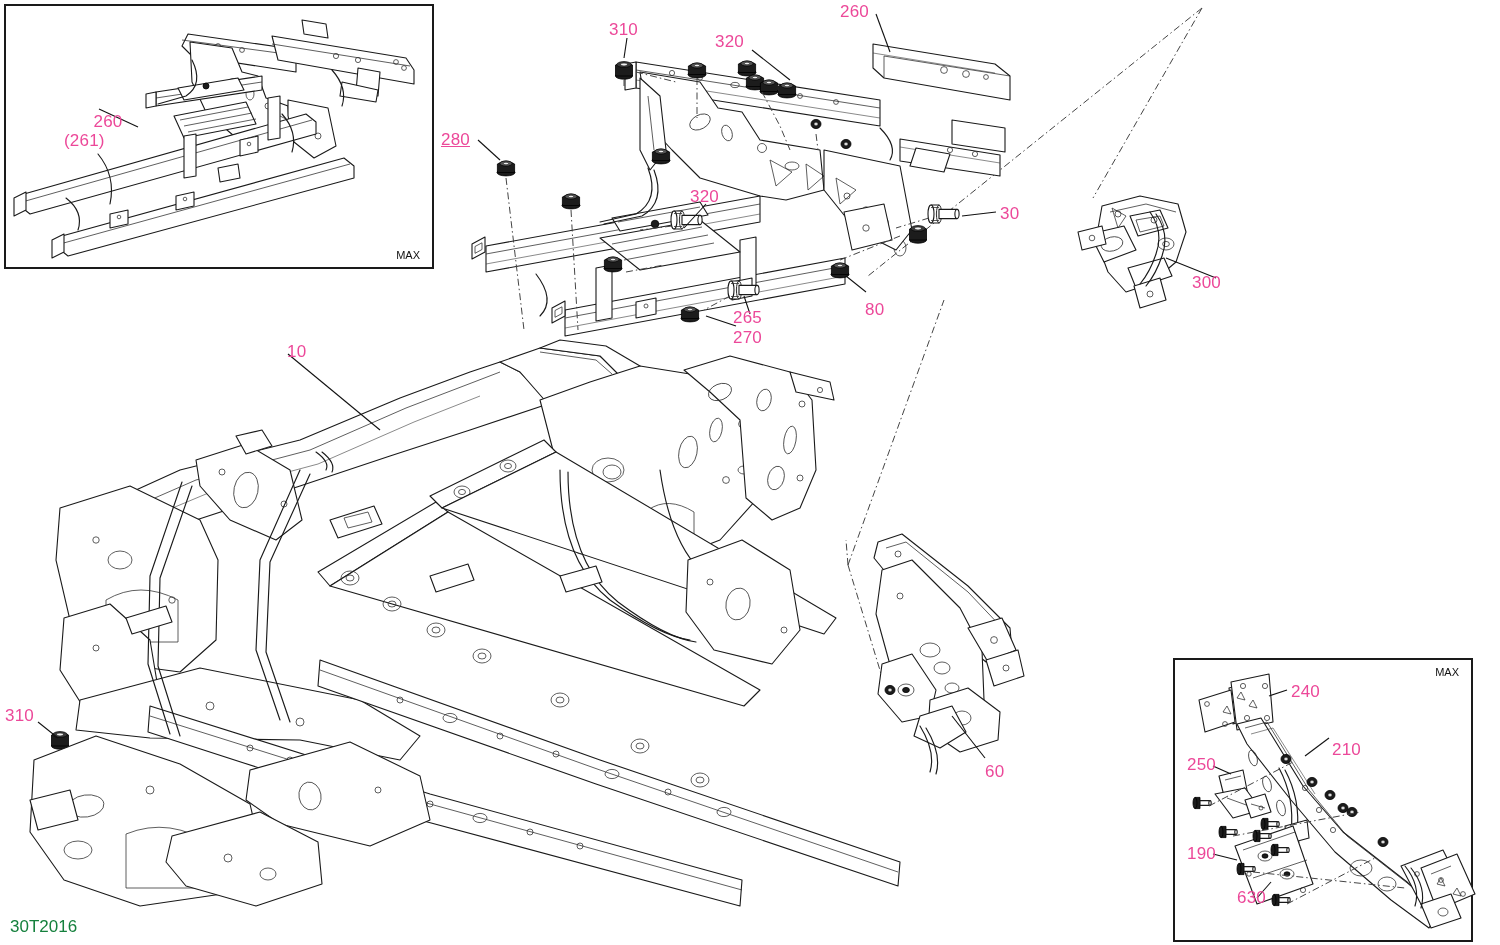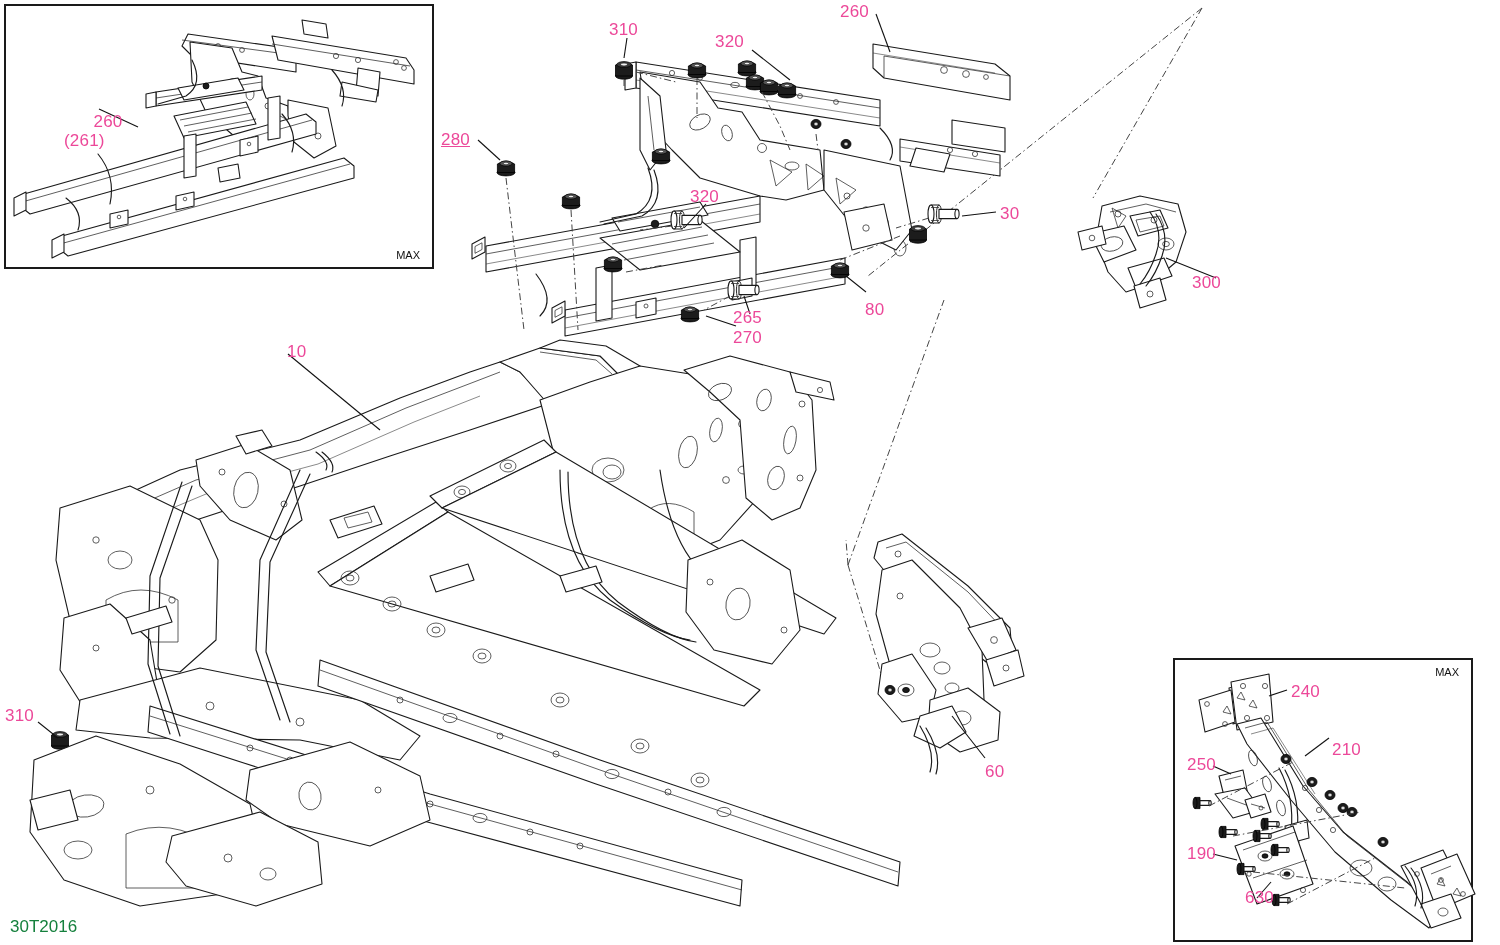--- a/index.html
+++ b/index.html
@@ -595,21 +595,21 @@
         <path class="lead" d="M38,106 L56,114"></path>
         <path class="lead" d="M38,194 L62,200"></path>
         <path class="lead" d="M82,238 L96,222"></path>
       </g>
     </svg>
 
     <div class="calloutlabel" style="left:116px;top:22px;">240</div>
     <div class="calloutlabel" style="left:157px;top:80px;">210</div>
     <div class="calloutlabel" style="left:12px;top:95px;">250</div>
     <div class="calloutlabel" style="left:12px;top:184px;">190</div>
-    <div class="calloutlabel" style="left:70px;top:228px;text-align:center;">630</div>
+    <div class="calloutlabel" style="left:62px;top:228px;text-align:center;">630</div>
     <div class="maxlabel" style="right:12px;top:6px;">MAX</div>
   </div>
 
   <div class="calloutlabel" style="left:840px;top:2px;">260</div>
   <div class="calloutlabel" style="left:609px;top:20px;">310</div>
   <div class="calloutlabel" style="left:715px;top:32px;">320</div>
   <div class="calloutlabel" style="left:441px;top:130px;text-decoration:underline;">280</div>
   <div class="calloutlabel" style="left:690px;top:187px;">320</div>
   <div class="calloutlabel" style="left:1000px;top:204px;">30</div>
   <div class="calloutlabel" style="left:1192px;top:273px;">300</div>

